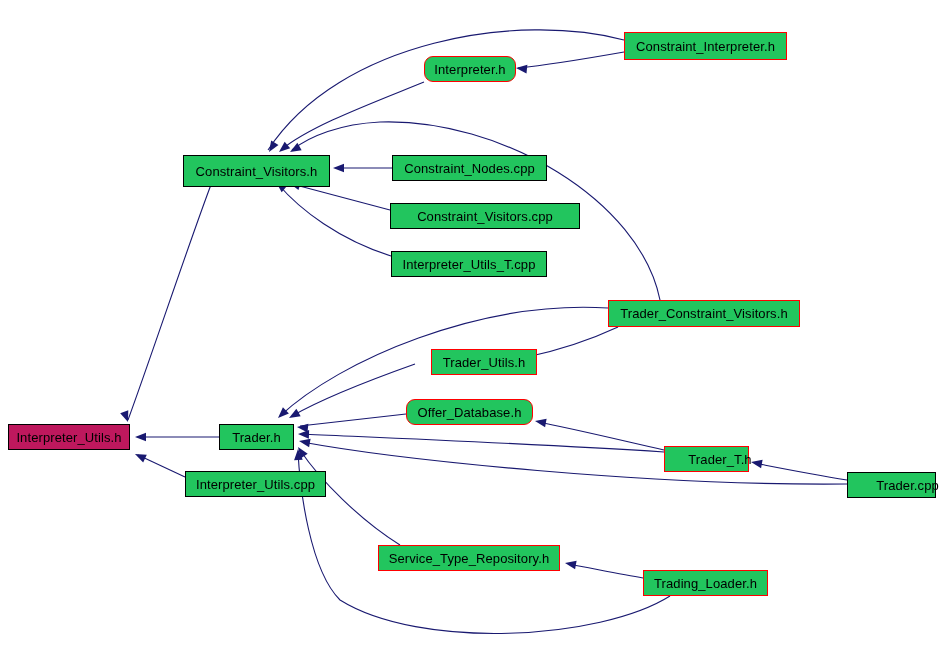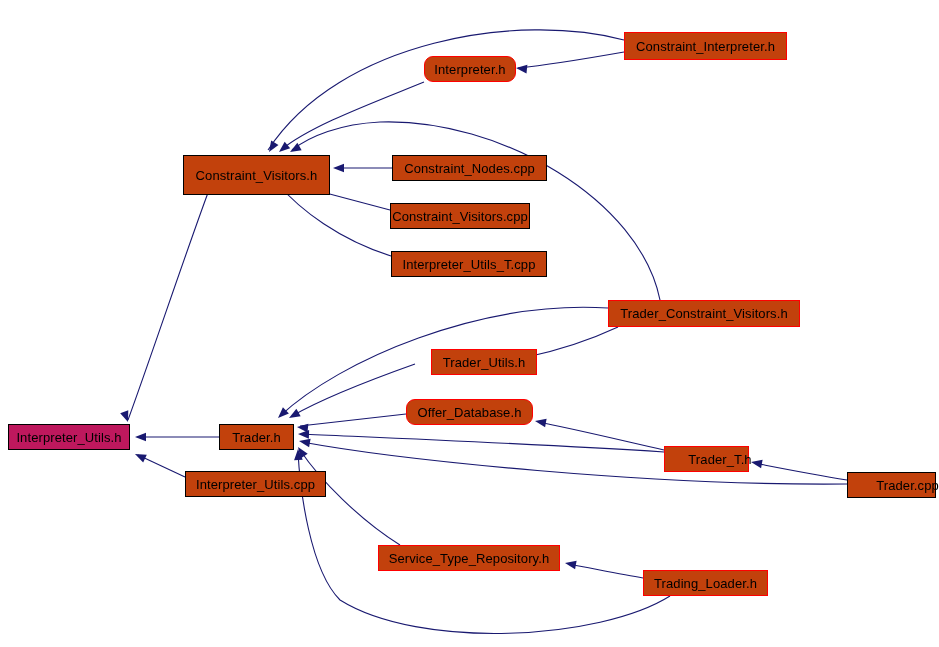--- a/index.html
+++ b/index.html
@@ -23,21 +23,21 @@
     width: 939px;
     height: 647px;
     pointer-events: none;
   }
   .node {
     position: absolute;
     box-sizing: border-box;
     display: flex;
     align-items: center;
     justify-content: center;
-    background: #c2410c;
+    background: #22c55e;
     border: 1px solid #000000;
     font-size: 13px;
     line-height: 1;
     color: #000000;
     white-space: nowrap;
     letter-spacing: 0.1px;
     cursor: pointer;
   }
   .node.red {
     border-color: #ff0000;
@@ -96,33 +96,33 @@
       <polygon points="0,0 -11,-4.3 -11,4.3" fill="#191970" transform="translate(298,447) rotate(236)"></polygon>
       <path d="M 643,578 C 620,574 590,568 568,564" fill="none" stroke="#191970" stroke-width="1.1"></path>
       <polygon points="0,0 -11,-4.3 -11,4.3" fill="#191970" transform="translate(565,563) rotate(190)"></polygon>
       <path d="M 670,596 C 600,640 420,650 340,600 C 310,570 300,490 298,452" fill="none" stroke="#191970" stroke-width="1.1"></path>
       <polygon points="0,0 -11,-4.3 -11,4.3" fill="#191970" transform="translate(298,449) rotate(268)"></polygon>
     </svg>
   <div id="node-layer">
       <div class="node root" title="Interpreter_Utils.h" style="left: 8px; top: 424px; width: 122px; height: 26px;">
         <span class="node-label">Interpreter_Utils.h</span>
       </div>
-      <div class="node" title="Constraint_Visitors.h" style="left: 183px; top: 155px; width: 147px; height: 40px;">
+      <div class="node" title="Constraint_Visitors.h" style="left: 183px; top: 155px; width: 147px; height: 32px;">
         <span class="node-label">Constraint_Visitors.h</span>
       </div>
       <div class="node red" title="Interpreter.h" style="left: 424px; top: 56px; width: 92px; height: 26px; border-radius: 9px;">
         <span class="node-label">Interpreter.h</span>
       </div>
       <div class="node red" title="Constraint_Interpreter.h" style="left: 624px; top: 32px; width: 163px; height: 28px;">
         <span class="node-label">Constraint_Interpreter.h</span>
       </div>
       <div class="node" title="Constraint_Nodes.cpp" style="left: 392px; top: 155px; width: 155px; height: 26px;">
         <span class="node-label">Constraint_Nodes.cpp</span>
       </div>
-      <div class="node" title="Constraint_Visitors.cpp" style="left: 390px; top: 203px; width: 140px; height: 26px; text-align: right;">
+      <div class="node" title="Constraint_Visitors.cpp" style="left: 390px; top: 203px; width: 190px; height: 26px; text-align: right;">
         <span class="node-label">Constraint_Visitors.cpp</span>
       </div>
       <div class="node" title="Interpreter_Utils_T.cpp" style="left: 391px; top: 251px; width: 156px; height: 26px;">
         <span class="node-label">Interpreter_Utils_T.cpp</span>
       </div>
       <div class="node red" title="Trader_Constraint_Visitors.h" style="left: 608px; top: 300px; width: 192px; height: 27px;">
         <span class="node-label">Trader_Constraint_Visitors.h</span>
       </div>
       <div class="node red" title="Trader_Utils.h" style="left: 415px; top: 349px; width: 106px; height: 26px; margin-left: 16px;">
         <span class="node-label">Trader_Utils.h</span>

